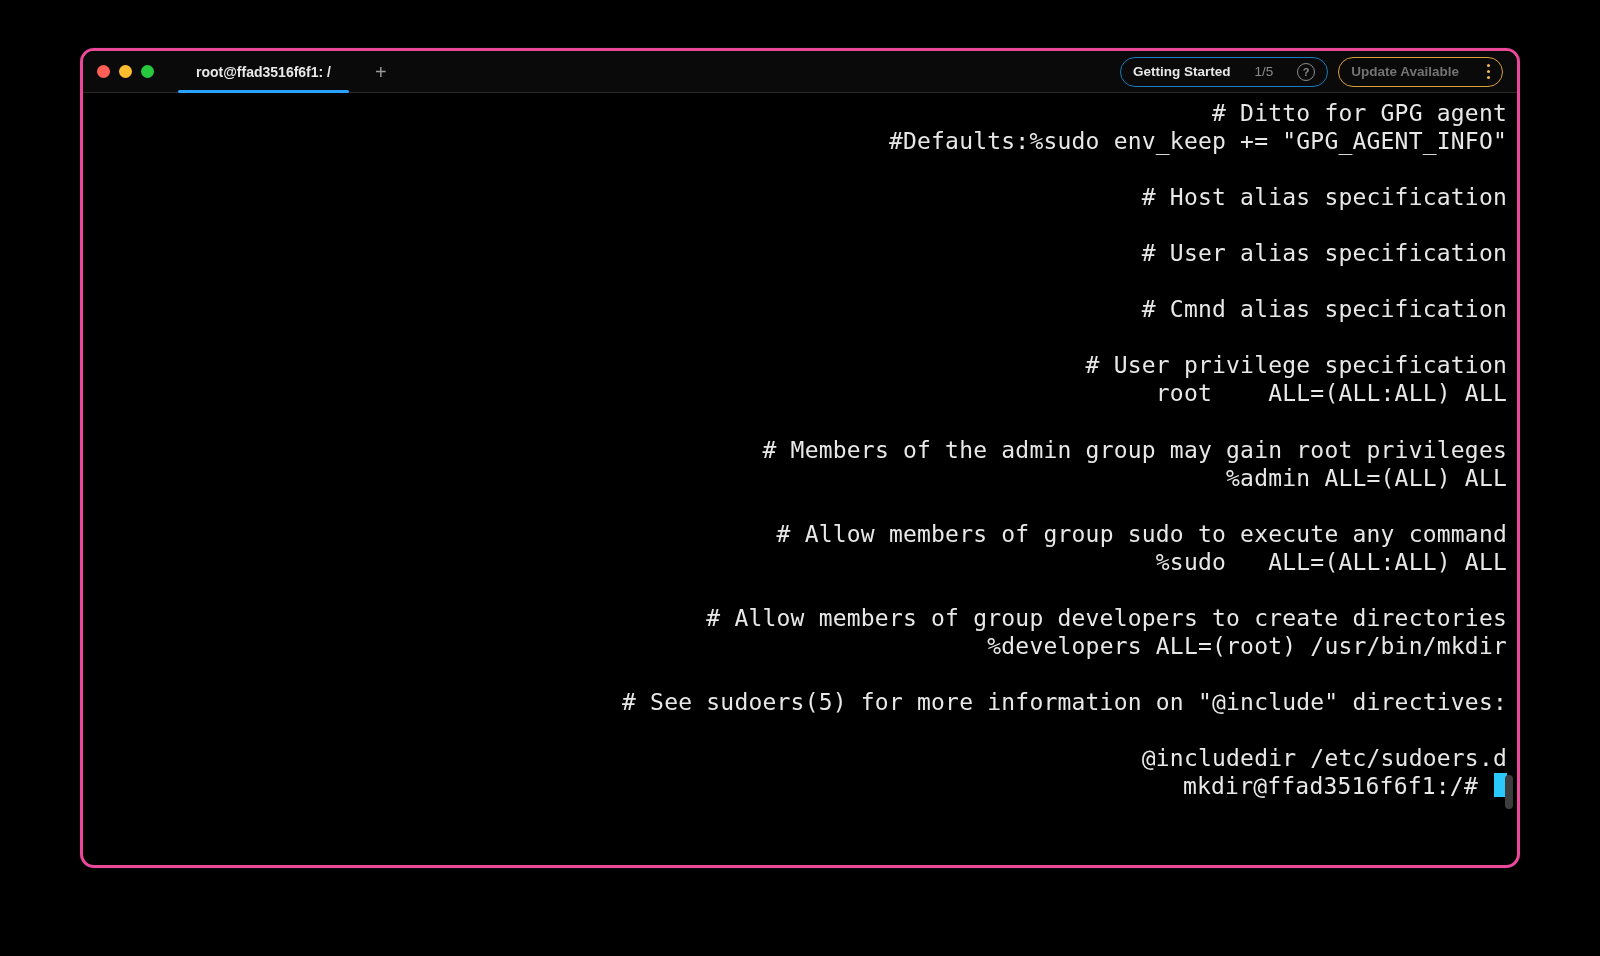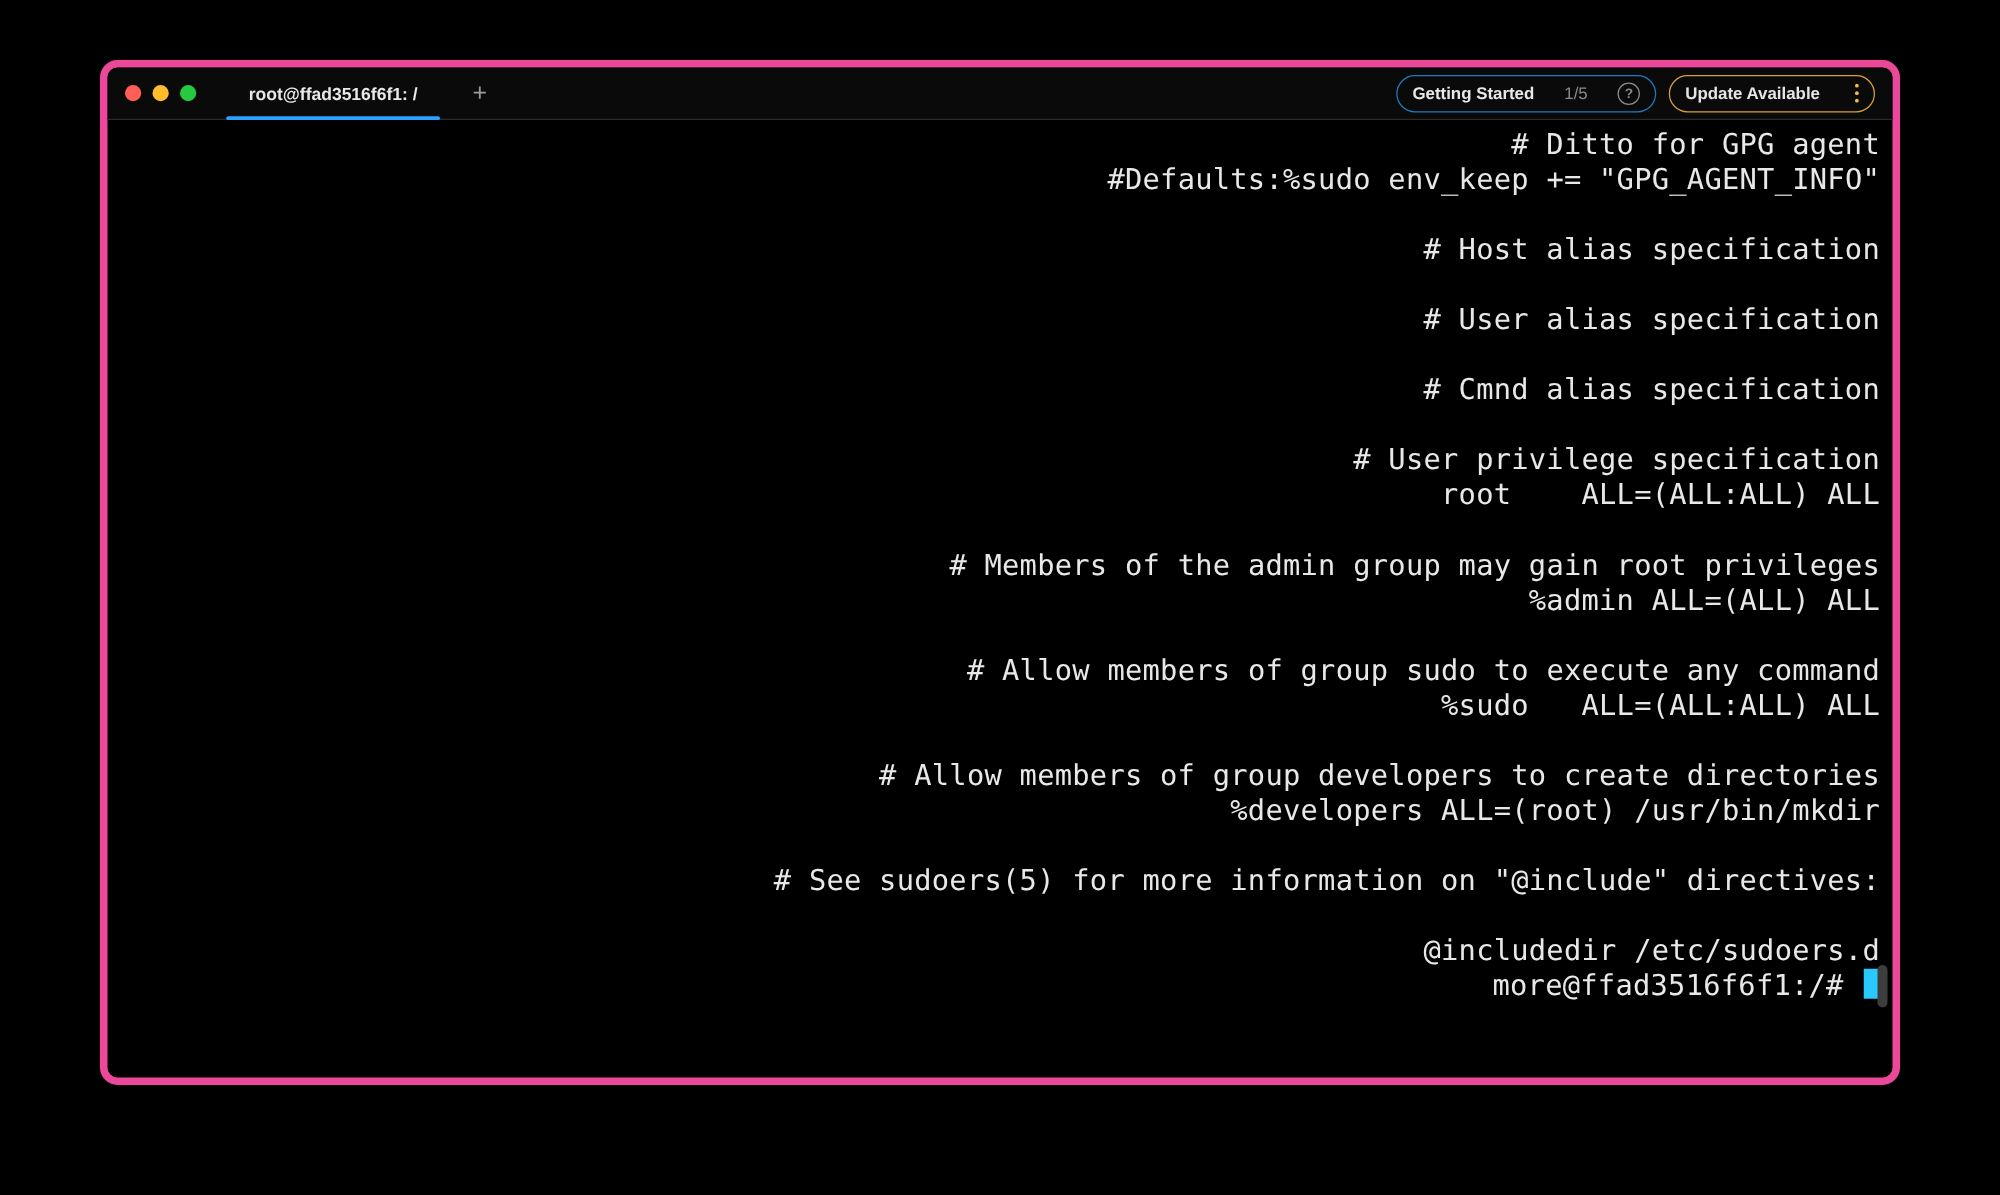--- a/index.html
+++ b/index.html
@@ -10,21 +10,21 @@
     overflow: hidden;
     font-family: -apple-system, BlinkMacSystemFont, "Segoe UI", sans-serif;
   }
   .window {
     position: absolute;
     left: 80px;
     top: 48px;
     width: 1440px;
     height: 820px;
     background: #000;
-    border: 6px solid #ec4899;
+    border: 3px solid #ec4899;
     border-radius: 14px;
     overflow: hidden;
     box-shadow: 0 0 0 1px rgba(255,255,255,0.04);
   }
   .titlebar {
     height: 42px;
     display: flex;
     align-items: center;
     background: #0a0a0a;
     border-bottom: 1px solid #2a2a2a;
@@ -81,21 +81,21 @@
     margin-left: 10px;
     cursor: pointer;
   }
   .pill.started {
     border: 1.5px solid #1e7bbd;
     color: #e8e8e8;
   }
   .pill.started .count { color: #8a8a8a; font-weight: 500; }
   .pill.update {
     border: 1.5px solid #d9a03a;
-    color: #e5e5e5;
+    color: #737373;
   }
   .qmark {
     display: inline-flex;
     align-items: center; justify-content: center;
     width: 18px; height: 18px;
     border: 1.5px solid #8a8a8a;
     border-radius: 50%;
     color: #8a8a8a;
     font-size: 11px;
     font-weight: 700;
@@ -199,17 +199,17 @@
 
 # Allow members of group sudo to execute any command
 %sudo   ALL=(ALL:ALL) ALL
 
 # Allow members of group developers to create directories
 %developers ALL=(root) /usr/bin/mkdir
 
 # See sudoers(5) for more information on "@include" directives:
 
 @includedir /etc/sudoers.d</span>
-<span>more@ffad3516f6f1:/# </span><span class="cursor"></span></pre>
+<span>mkdir@ffad3516f6f1:/# </span><span class="cursor"></span></pre>
     <div class="scrollthumb"></div>
   </div>
 
 </div>
 
 </body></html>

